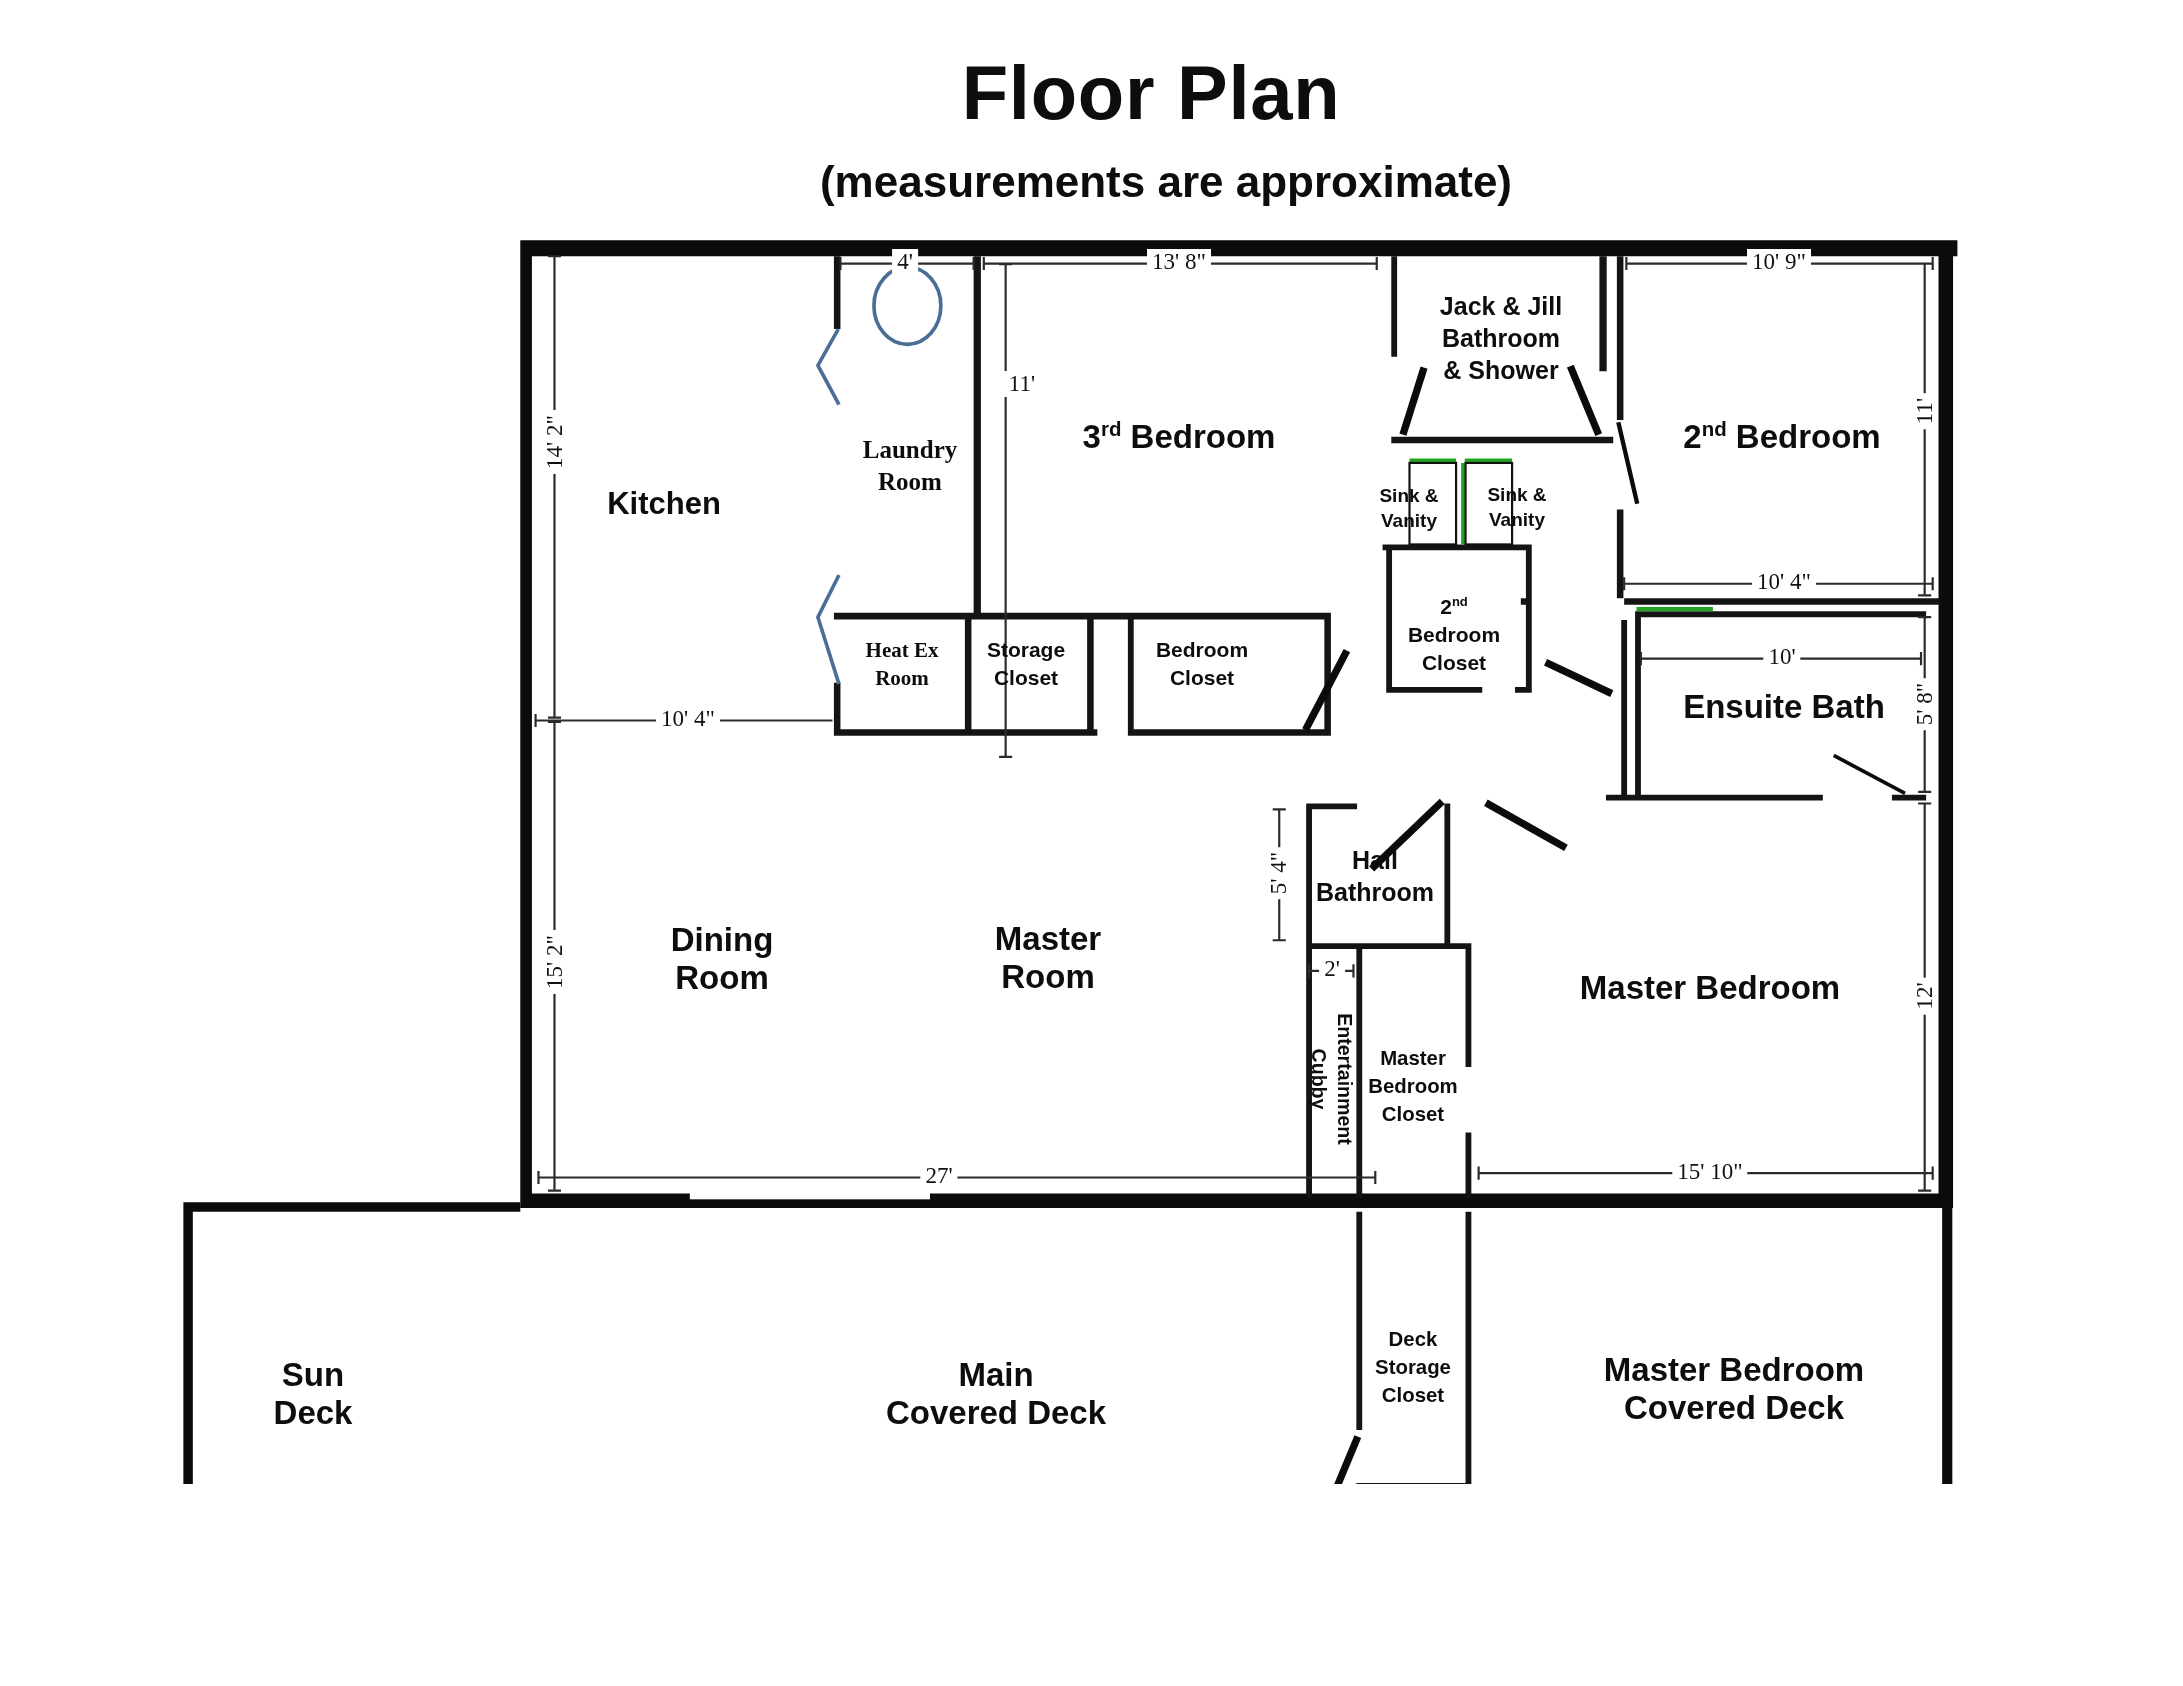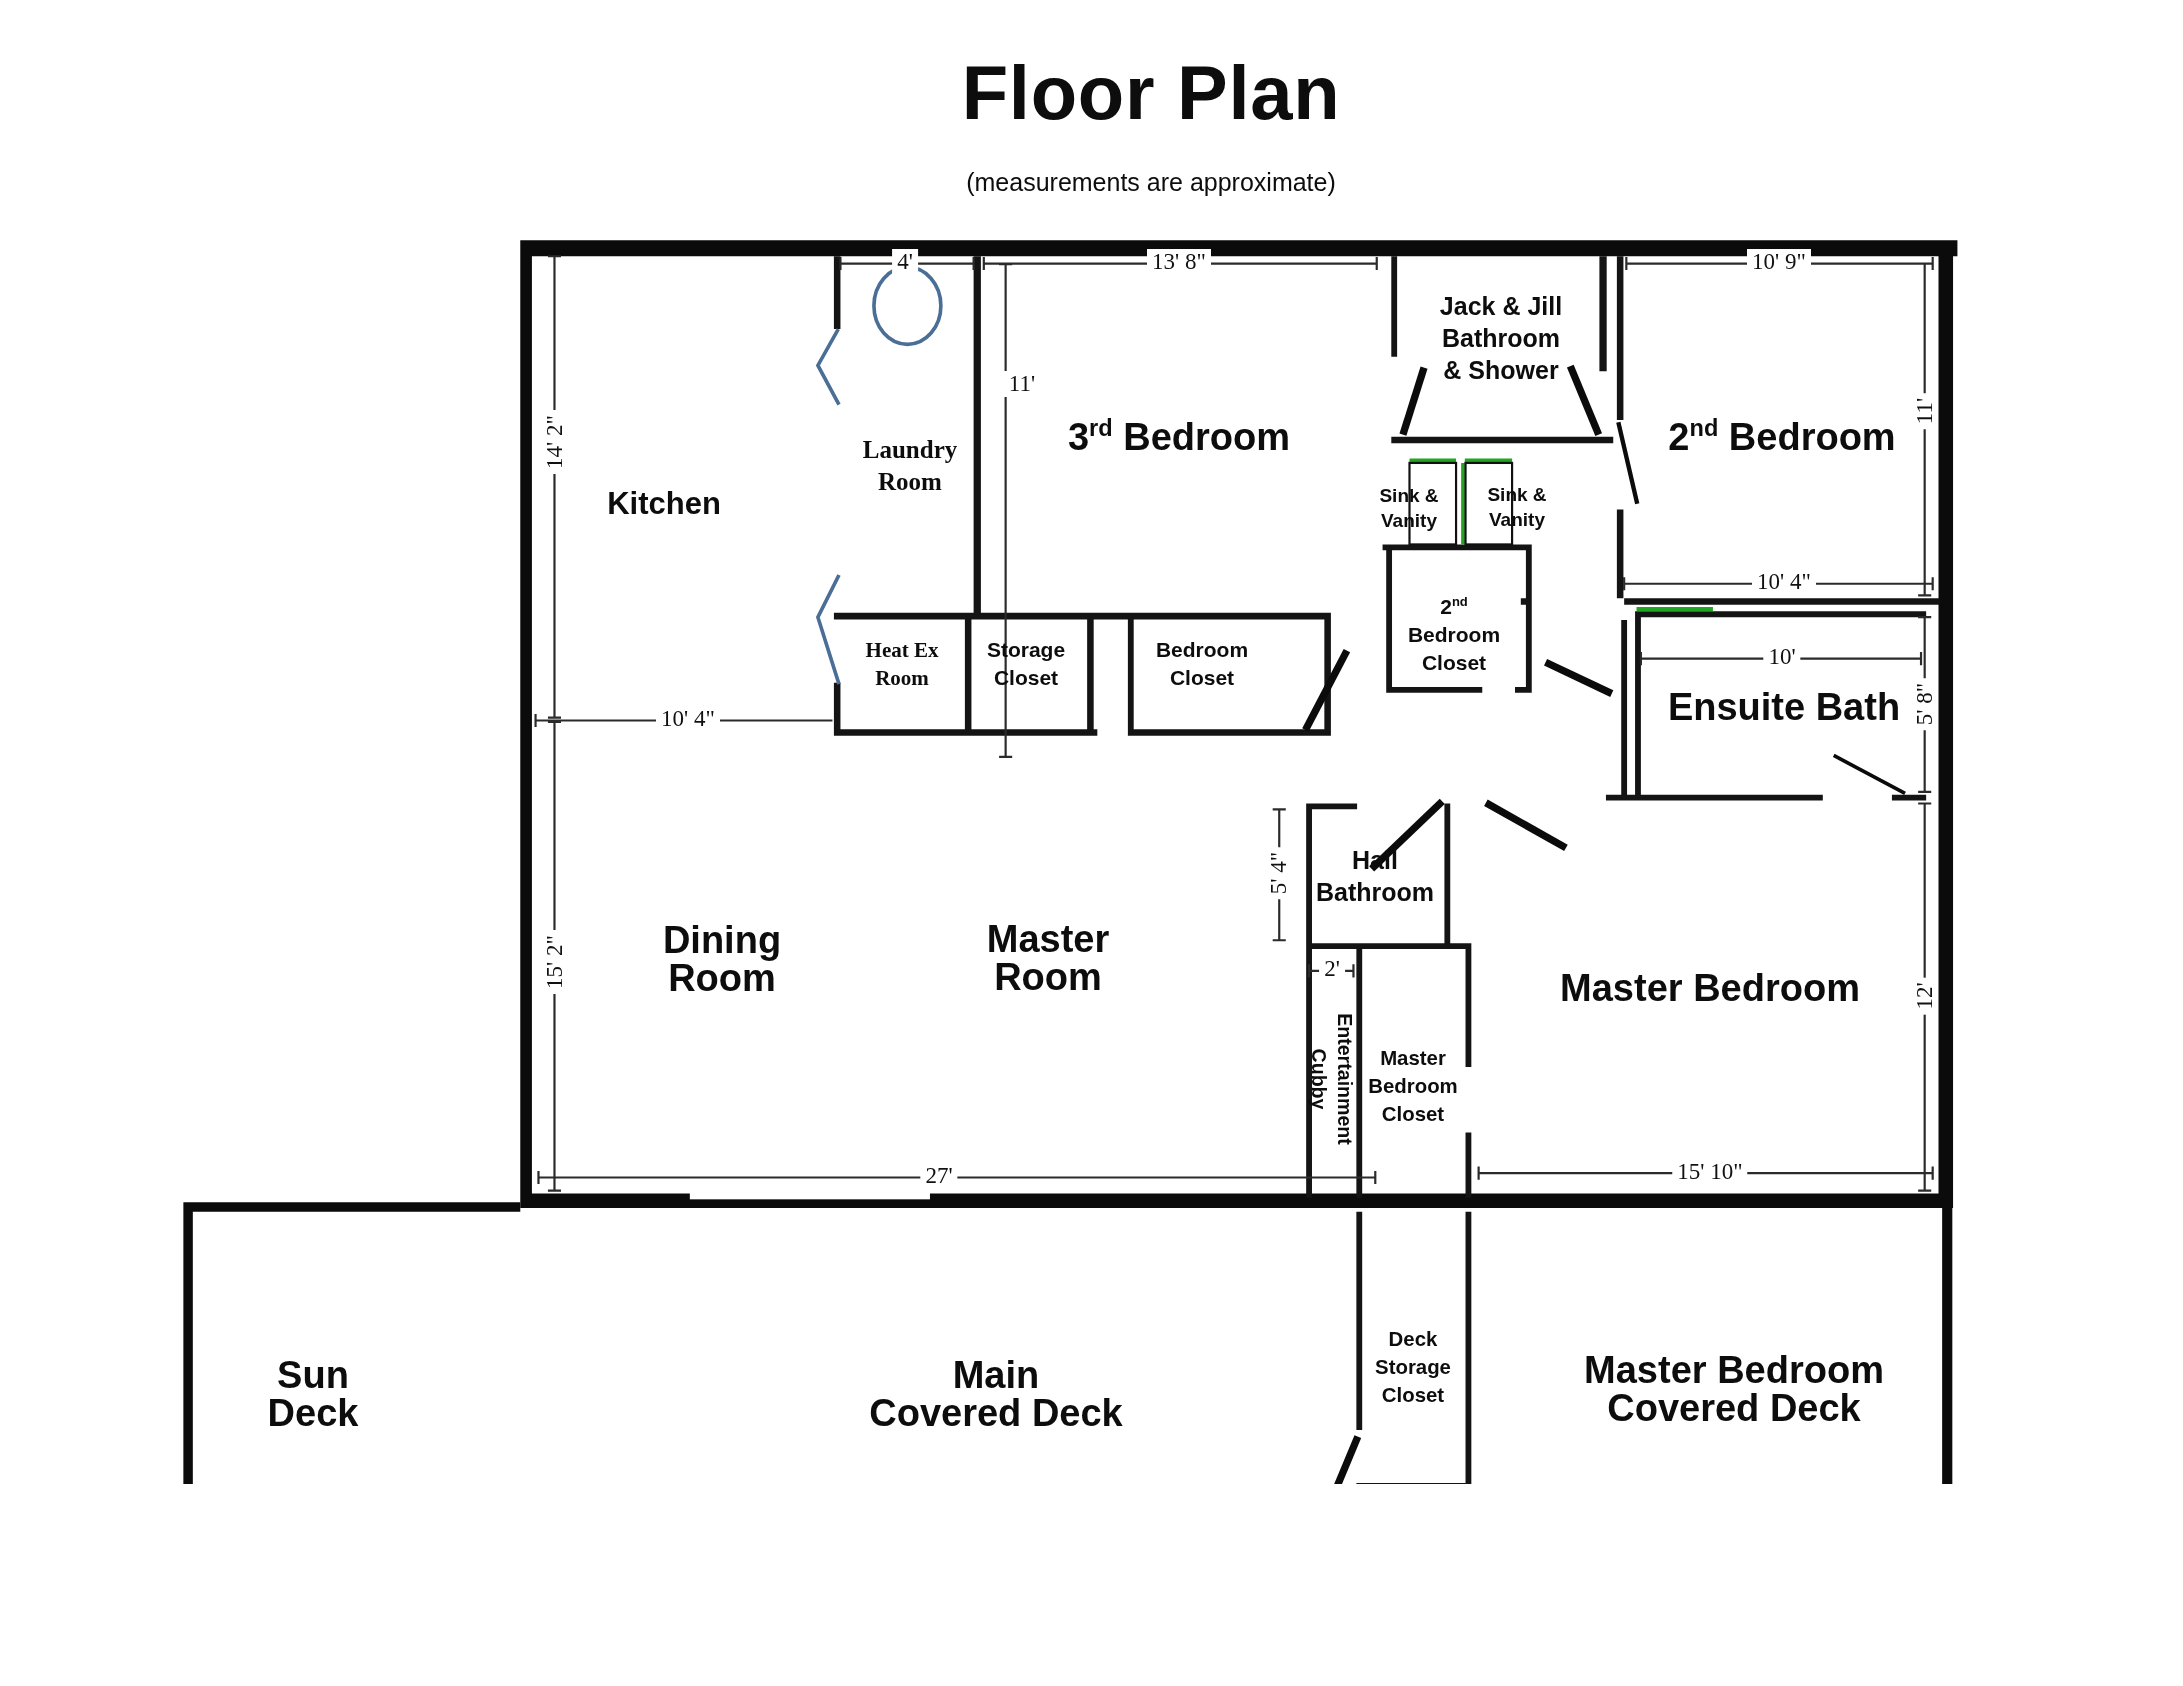--- a/index.html
+++ b/index.html
@@ -1,24 +1,24 @@
 <!DOCTYPE html>
 <html style="font-size:11.6px"><head>
 <meta charset="utf-8">
 <style>
   html,body{margin:0;padding:0;background:#fff;}
   #plan{position:relative;width:2183px;height:1484px;background:#fff;overflow:hidden;
         font-family:"Liberation Sans",sans-serif;color:#0d0d0d;}
   #plan svg{position:absolute;left:0;top:0;}
   .ttl{position:absolute;transform:translate(-50%,-50%);font-size:76px;font-weight:600;
        letter-spacing:0.7px;white-space:nowrap;}
-  .sub{position:absolute;transform:translate(-50%,-50%);font-size:25px;font-weight:400;white-space:nowrap;}
+  .sub{position:absolute;transform:translate(-50%,-50%);font-size:44px;font-weight:700;white-space:nowrap;margin-left:15px;}
   .room{position:absolute;transform:translate(-50%,-50%);text-align:center;font-weight:700;
         white-space:nowrap;line-height:1.3;}
-  .r42{font-size:31px;} .r40{font-size:38px;line-height:38px;} .r34{font-size:25px;line-height:32px;}
+  .r42{font-size:31px;} .r40{font-size:33px;line-height:38px;} .r34{font-size:25px;line-height:32px;}
   .r29{font-size:21px;line-height:28px;} .r28{font-size:20.4px;line-height:28px;}
   .r27{font-size:19.6px;line-height:26px;} .r26{font-size:19px;line-height:25px;}
   .rot90{transform:translate(-50%,-50%) rotate(90deg);}
   sup{font-size:62%;line-height:0;}
   .dim{position:absolute;transform:translate(-50%,-50%);font-family:"Liberation Serif",serif;
        font-size:23px;color:#111;background:#fff;padding:0 5.1px;white-space:nowrap;}
   .dim.v{transform:translate(-50%,-50%) rotate(-90deg);}
   .wm{position:absolute;left:14.6px;top:1621px;font-size:16.7px;color:#8a8a8a;font-family:"DejaVu Sans",sans-serif;}
 </style>
 </head>

